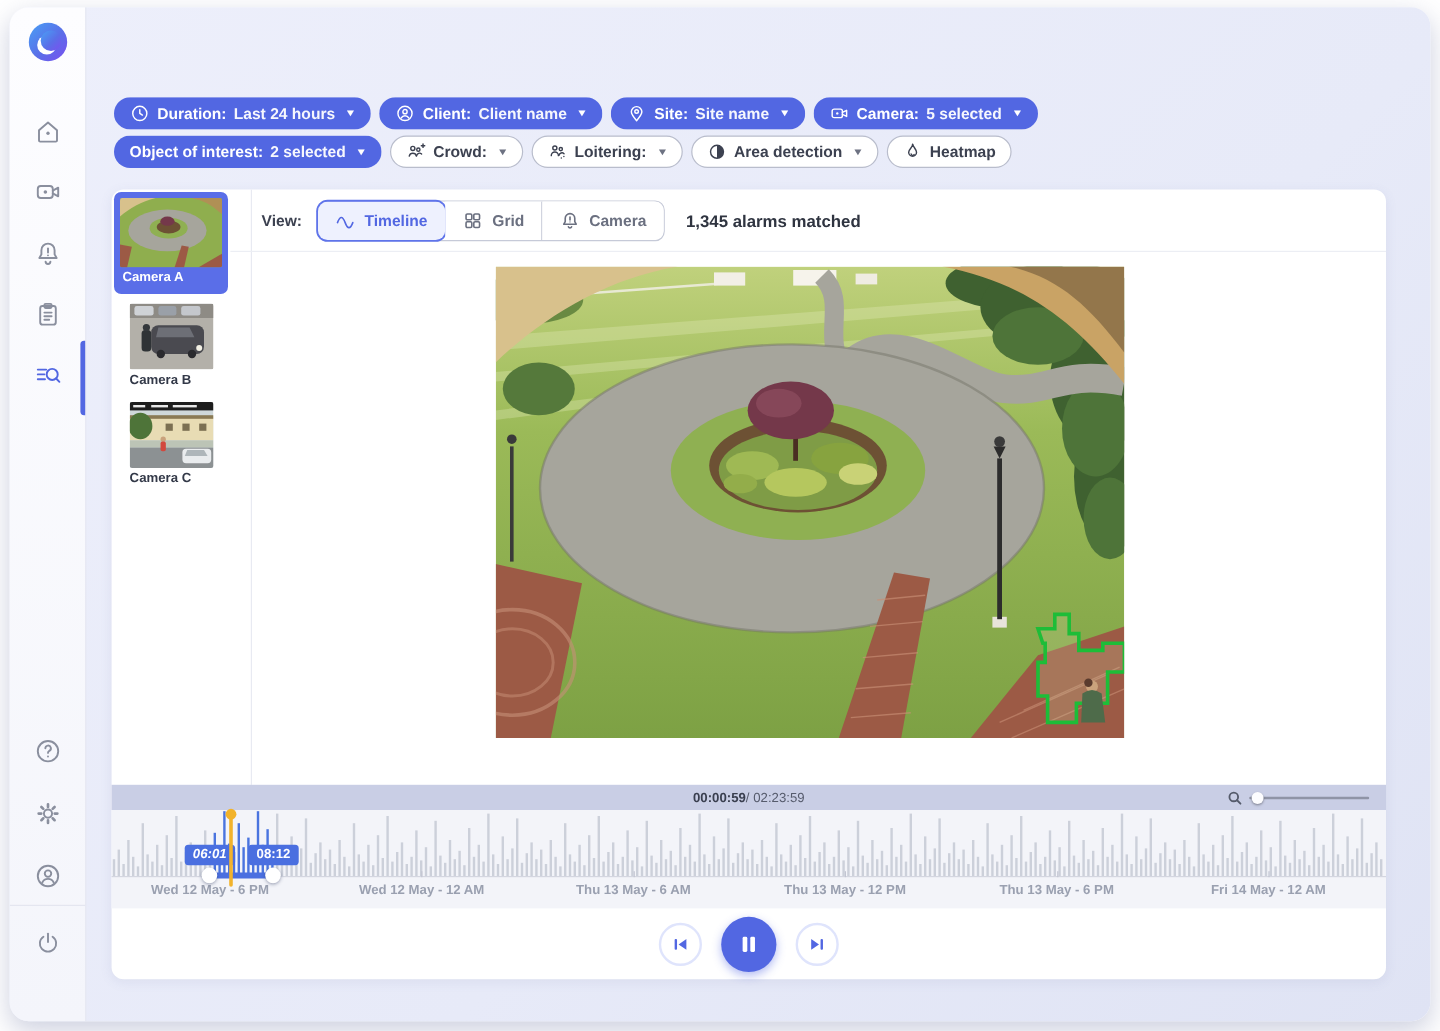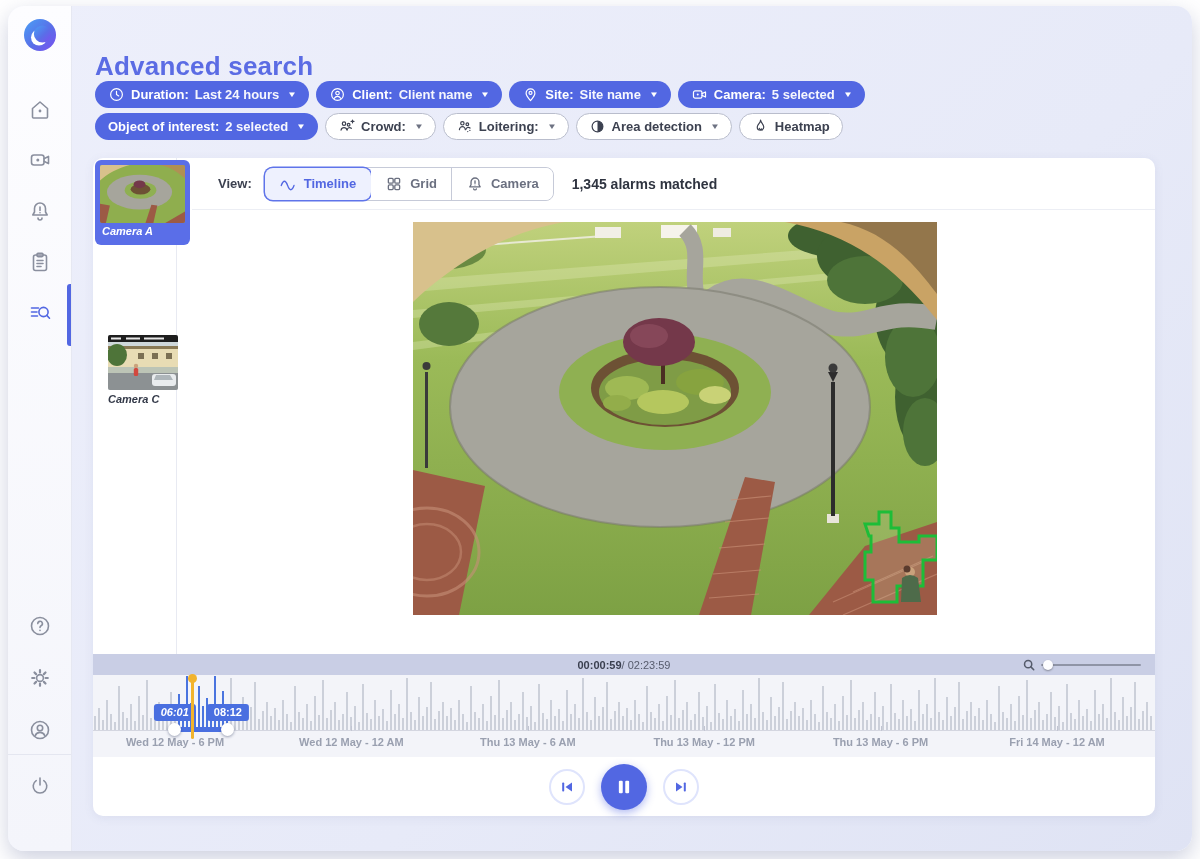--- a/index.html
+++ b/index.html
@@ -30,21 +30,21 @@
   .pill.outline{background:#fff;color:#3c4150;border-color:#b9bdcc;}
   .pill .p-ico{width:17px;height:17px;display:inline-block;}
   .pill .p-ico svg{width:17px;height:17px;stroke:currentColor;fill:none;stroke-width:1.7;stroke-linecap:round;stroke-linejoin:round;}
   .pill .p-val{font-weight:600;opacity:.95;}
   .pill .chev{font-size:8px;margin-left:3px;transform:scaleX(1.25);}
   .pill.outline .chev{color:#6d7282;}
   
   .card{position:absolute;left:21px;top:152px;width:1062px;height:658px;background:#fff;border-radius:10px;
         box-shadow:0 2px 10px rgba(100,110,160,.10);}
   
-  .thumb-col{position:absolute;left:0;top:0;width:84px;height:496px;border-right:1px solid #e8eaf2;font-style:italic;}
+  .thumb-col{position:absolute;left:0;top:0;width:117px;height:496px;border-right:1px solid #e8eaf2;}
   .cam{position:absolute;cursor:pointer;}
   .cam.selected{left:2px;top:2px;width:95px;height:85px;background:#5a6ee8;border-radius:6px;}
   .cam.selected .cam-img{position:absolute;left:5px;top:5px;width:85px;height:58px;border-radius:2px;overflow:hidden;}
   .cam.selected .cam-label{position:absolute;left:7px;top:65px;color:#fff;}
   .cam-label{font-size:11px;font-weight:700;color:#333948;}
   .cam-b{left:15px;top:95px;width:70px;}
   .cam-c{left:15px;top:177px;width:70px;}
   .cam-b .cam-img,.cam-c .cam-img{width:70px;height:55px;border-radius:2px;overflow:hidden;}
   .cam-b .cam-label,.cam-c .cam-label{margin-top:3px;}
   .cam-img svg{display:block;width:100%;height:100%;}
@@ -181,21 +181,20 @@
     <div class="side-divider"></div>
     <div class="nav-ic" style="top:768px">
       <svg viewBox="0 0 24 24">
           <path d="M12 4v7"></path>
           <path d="M8.2 6.6a6.8 6.8 0 1 0 7.6 0"></path>
         </svg>
     </div>
   </aside>
 
   <main class="main">
-    <h1 class="page-title">Advanced search</h1>
 
     <div class="pill-row" id="row-primary">
         <button class="pill filled">
           <span class="p-ico"><svg viewBox="0 0 24 24">
               <circle cx="12" cy="12" r="8.3"></circle>
               <path d="M12 7.6V12l3.1 2"></path>
             </svg></span>
           <span class="p-lab">Duration:</span>
           <span class="p-val">Last 24 hours</span>
           <span class="chev">▼</span>
@@ -288,20 +287,39 @@
               <ellipse cx="40" cy="28" rx="33" ry="18" fill="#a6a59c"></ellipse>
               <ellipse cx="41" cy="26" rx="16" ry="9" fill="#8fb052"></ellipse>
               <ellipse cx="41" cy="25" rx="10" ry="5.5" fill="#6d5134"></ellipse>
               <ellipse cx="40" cy="20" rx="6" ry="4" fill="#74384a"></ellipse>
               <polygon points="46,60 54,60 58,42 52,41" fill="#9c5a45"></polygon>
               <polygon points="66,60 86,48 86,60" fill="#9c5a45"></polygon>
               <path d="M0 40l10 2-4 18H0z" fill="#9c5a45"></path>
             </svg>
           </div>
           <span class="cam-label">Camera A</span>
+        </div>
+        <div class="cam cam-b">
+          <div class="cam-img">
+            <svg viewBox="0 0 70 55" preserveAspectRatio="none">
+              <rect width="70" height="55" fill="#b3b0a9"></rect>
+              <rect width="70" height="12" fill="#8e8b85"></rect>
+              <rect x="4" y="2" width="16" height="8" rx="2" fill="#cfd2d6"></rect>
+              <rect x="24" y="2" width="15" height="8" rx="2" fill="#9aa0a8"></rect>
+              <rect x="43" y="2" width="16" height="8" rx="2" fill="#c4c7cc"></rect>
+              <rect x="18" y="18" width="44" height="24" rx="6" fill="#4a4a50"></rect>
+              <path d="M24 20h26l4 8H22z" fill="#6d6f76"></path>
+              <circle cx="58" cy="37" r="2.5" fill="#f2f0e4"></circle>
+              <circle cx="26" cy="42" r="3.5" fill="#2a2a2e"></circle>
+              <circle cx="52" cy="42" r="3.5" fill="#2a2a2e"></circle>
+              <rect x="10" y="22" width="8" height="18" rx="3" fill="#2f3336"></rect>
+              <circle cx="14" cy="20" r="3" fill="#34383c"></circle>
+            </svg>
+          </div>
+          <div class="cam-label">Camera B</div>
         </div>
         <div class="cam cam-c">
           <div class="cam-img">
             <svg viewBox="0 0 70 55" preserveAspectRatio="none">
               <rect width="70" height="55" fill="#cfd8da"></rect>
               <rect width="70" height="7" fill="#1d1d1d"></rect>
               <rect x="3" y="2.5" width="10" height="2" fill="#e8e8e8"></rect>
                 <rect x="18" y="2.5" width="14" height="2" fill="#e8e8e8"></rect>
                 <rect x="36" y="2.5" width="20" height="2" fill="#e8e8e8"></rect>
               <rect x="0" y="12" width="70" height="20" fill="#e8dcb4"></rect>

